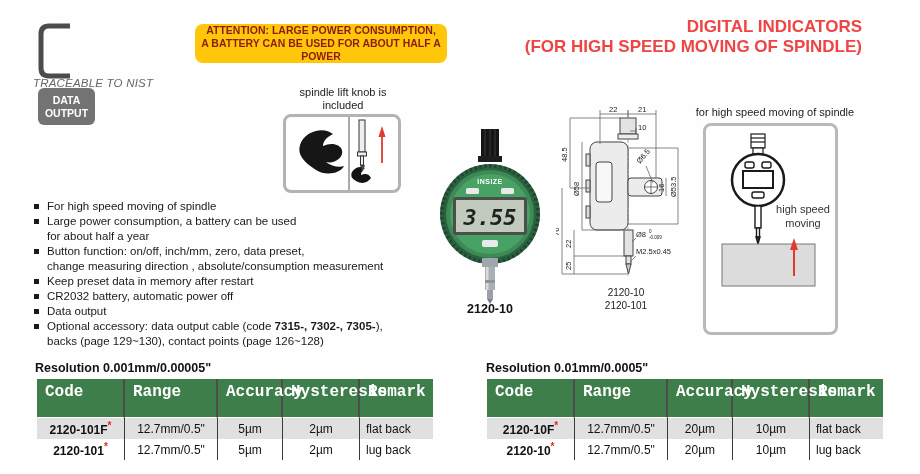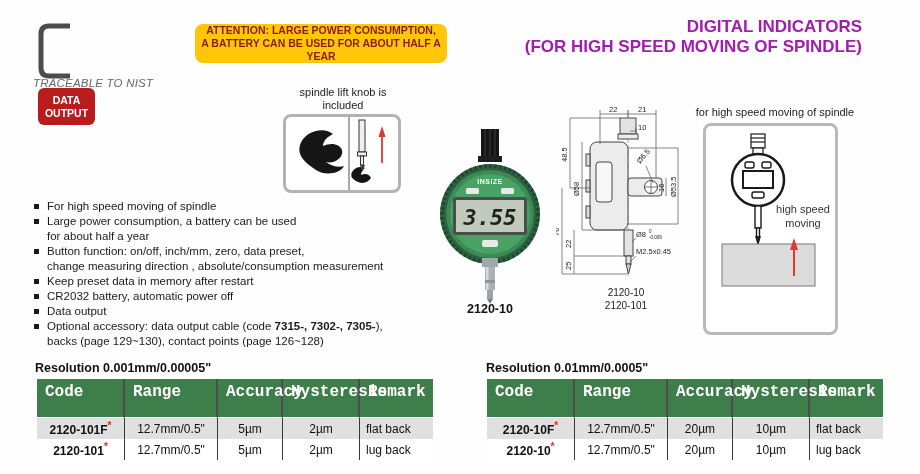--- a/index.html
+++ b/index.html
@@ -14,24 +14,24 @@
                font-size:15.5px; line-height:15px; color:#e23a1b; letter-spacing:.4px; white-space:nowrap; }
   .logo-tagline { position:absolute; left:33px; top:77px; font-style:italic; font-weight:normal;
                   font-size:11.5px; color:#676767; letter-spacing:.2px; white-space:nowrap; }
 
   .attention { position:absolute; left:195px; top:24px; width:252px; height:39px;
                background:#ffc60a; border-radius:8px; display:flex; flex-direction:column;
                justify-content:center; text-align:center; }
   .attention div { font-size:10.5px; font-weight:bold; color:#8b1c10; line-height:13px; }
 
   .page-title { position:absolute; right:58px; top:17px; text-align:right;
-                font-weight:bold; font-size:17px; line-height:20px; color:#a21caf; white-space:nowrap; }
+                font-weight:bold; font-size:17px; line-height:20px; color:#ef4444; white-space:nowrap; }
 
   .data-badge { position:absolute; left:38px; top:88px; width:57px; height:37px;
-                background:#b91c1c; border-radius:6px; color:#fff; font-weight:bold;
+                background:#737373; border-radius:6px; color:#fff; font-weight:bold;
                 font-size:10.5px; line-height:12.5px; display:flex; flex-direction:column;
                 align-items:center; justify-content:center; text-align:right; }
 
   
   .spindle-note { position:absolute; left:280px; top:86px; width:126px; text-align:center;
                   font-size:11px; line-height:13px; color:#222; }
   .knob-box { position:absolute; left:283px; top:114px; width:118px; height:79px;
               border:3px solid #b3b3b3; border-radius:8px; background:#fff; }
 
   
@@ -90,21 +90,21 @@
 
   <div class="logo-wrap">
     <svg class="logo-bracket" width="40" height="58" viewBox="0 0 40 58">
       <path d="M34,4 H13 Q5,4 5,12 V46 Q5,54 13,54 H34" fill="none" stroke="#4c4c4c" stroke-width="5"></path>
     </svg>
   </div>
   <div class="logo-tagline">TRACEABLE TO NIST</div>
 
   <div class="attention">
     <div>ATTENTION: LARGE POWER CONSUMPTION,</div>
-    <div>A BATTERY CAN BE USED FOR ABOUT HALF A YEAR</div>
+    <div>A BATTERY CAN BE USED FOR ABOUT HALF A POWER</div>
   </div>
 
   <div class="page-title">
     <div>DIGITAL INDICATORS</div>
     <div>(FOR HIGH SPEED MOVING OF SPINDLE)</div>
   </div>
 
   <div class="data-badge">
     <div>DATA</div>
     <div>OUTPUT</div>

